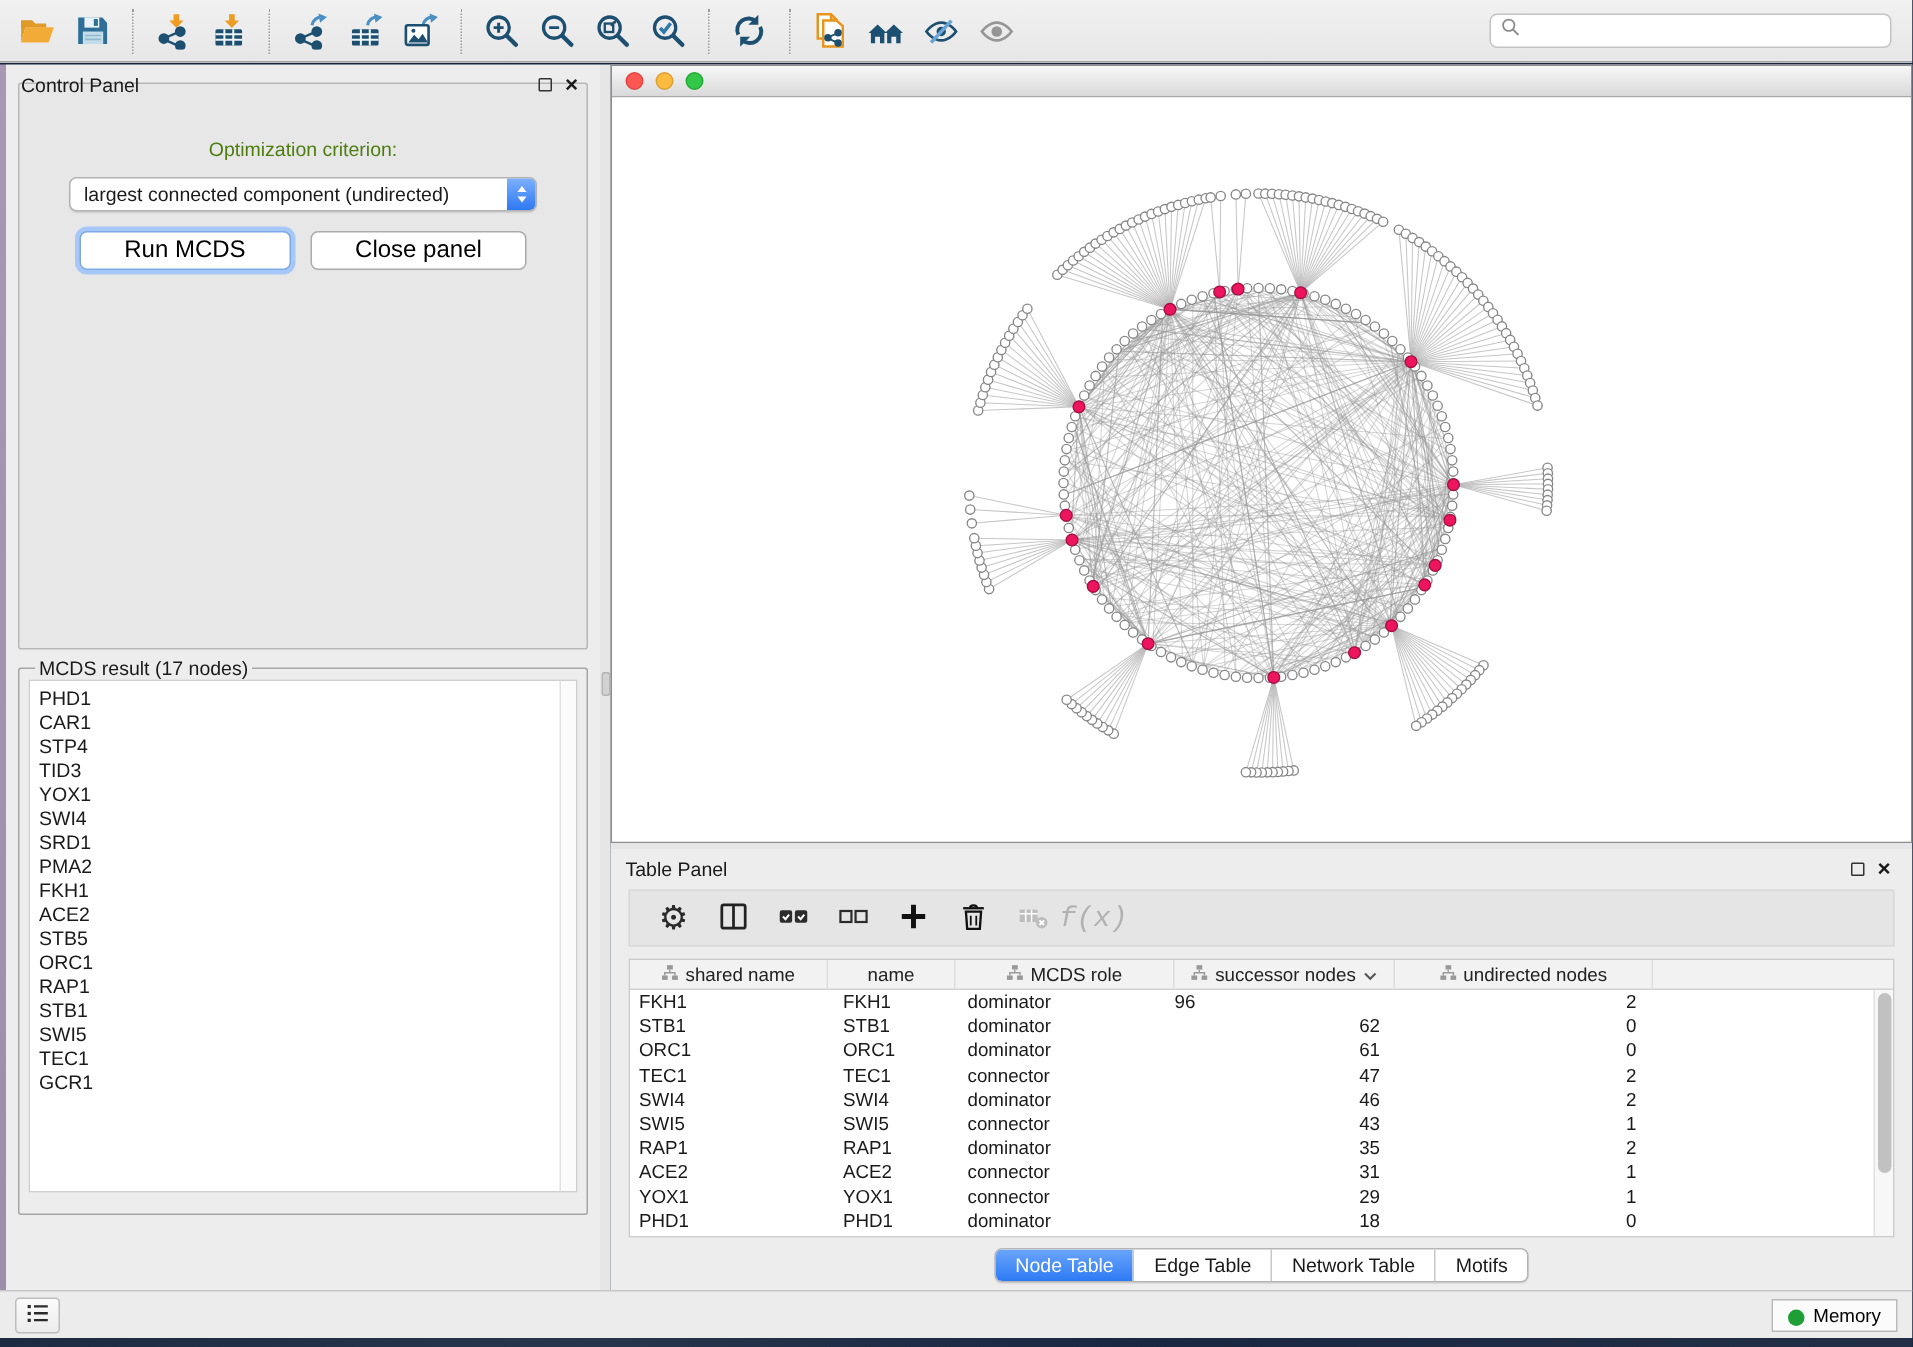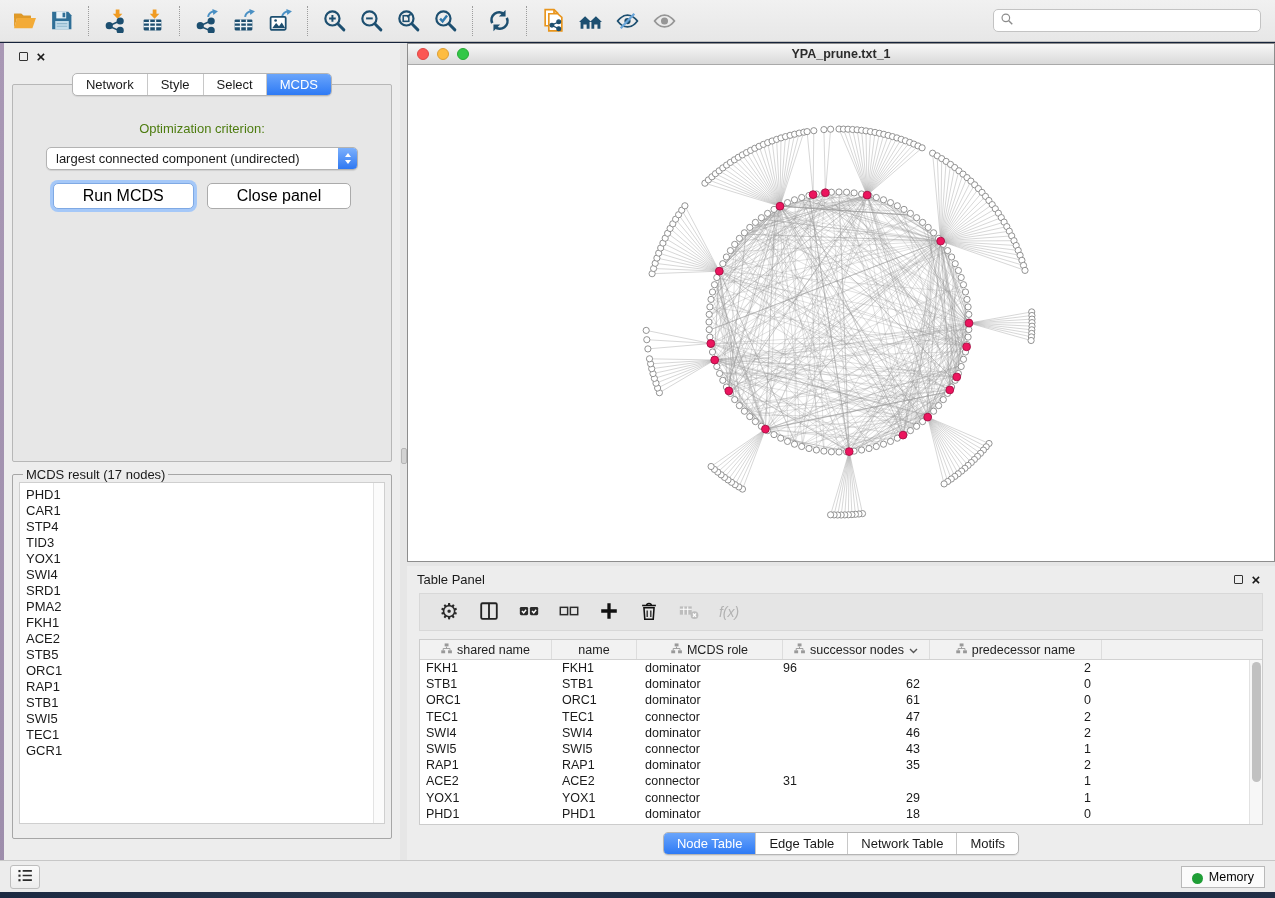--- a/index.html
+++ b/index.html
@@ -267,33 +267,28 @@
         </svg></span>
     <input placeholder="" style="">
   </div>
 </div>
 
 <div id="wall-left"></div>
 <div id="wall-bottom"></div>
 
 <div id="control-panel">
   <div class="pane-head">
+    <span class="ttl">Control Panel</span>
     <button class="wbtn">
         <span class="flt"></span>
       </button>
     <button class="wbtn">
         <span class="cls">×</span>
       </button>
   </div>
-  <div id="cp-tabs-wrap"><div class="seg" id="cp-tabs">
-        <div class="tab"><span>Network</span></div>
-        <div class="tab"><span>Style</span></div>
-        <div class="tab"><span>Select</span></div>
-        <div class="tab sel"><span>MCDS</span></div>
-      </div></div>
   <div id="cp-box">
     <div id="opt-label">Optimization criterion:</div>
     <div class="select">
       <span class="val">largest connected component (undirected)</span>
       <span class="step">
           <span class="up"></span>
           <span class="down"></span>
         </span>
     </div>
     <div id="cp-buttons">
@@ -329,21 +324,20 @@
 <div id="v-split">
     <span class="grip"></span>
   </div>
 <div id="h-split"></div>
 
 <div id="network-view">
   <div id="nv-titlebar">
     <span class="tl red"></span>
     <span class="tl yel"></span>
     <span class="tl grn"></span>
-    <span id="nv-title">YPA_prune.txt_1</span>
   </div>
   <div id="net-canvas">
     <svg id="net-svg" viewBox="0 0 866 496" preserveAspectRatio="xMidYMid meet">
         <g stroke="#999999" stroke-opacity="0.42" stroke-width="0.7">
           <line x1="372.0" y1="141.2" x2="303.2" y2="249.6"></line>
           <line x1="372.0" y1="141.2" x2="304.9" y2="234.8"></line>
           <line x1="372.0" y1="141.2" x2="328.3" y2="180.6"></line>
           <line x1="372.0" y1="141.2" x2="320.1" y2="193.0"></line>
           <line x1="372.0" y1="141.2" x2="501.3" y2="150.1"></line>
           <line x1="372.0" y1="141.2" x2="306.5" y2="227.5"></line>
@@ -1256,21 +1250,21 @@
         </button>
         <button class="tt-btn dis">
           <span class="ic"><svg viewBox="0 0 24 24">
               <rect x="2" y="7" width="13" height="9" fill="#bdbdbd"></rect>
               <path d="M2 10h13M6.3 7v9M10.6 7v9" stroke="#fff" stroke-width="1.1"></path>
               <circle cx="18" cy="16.5" r="4.2" fill="#bdbdbd"></circle>
               <path d="M16.3 14.8l3.4 3.4M19.7 14.8l-3.4 3.4" stroke="#fff" stroke-width="1.4"></path>
             </svg></span>
         </button>
         <button class="tt-btn dis">
-          <span class="ic"><span class="uni" style="font-family:Liberation Sans, sans-serif;font-style:italic;font-size:14px;color:#b2b2b2">f(x)</span></span>
+          <span class="ic"><span class="uni" style="font-family:Liberation Mono, monospace;font-style:italic;font-size:19px;color:#b2b2b2">f(x)</span></span>
         </button>
       </div>
     </div>
   <div id="nt">
     <div id="nt-head">
         <div class="th" style="width:132px">
           <span class="ic"><svg width="11" height="11" viewBox="0 0 12 12">
               <g fill="#999">
                 <rect x="4" y="0.5" width="4.2" height="3.2"></rect>
                 <rect x="0.3" y="8" width="4.2" height="3.2"></rect>
@@ -1310,21 +1304,21 @@
         </div>
         <div class="th" style="width:172px">
           <span class="ic"><svg width="11" height="11" viewBox="0 0 12 12">
               <g fill="#999">
                 <rect x="4" y="0.5" width="4.2" height="3.2"></rect>
                 <rect x="0.3" y="8" width="4.2" height="3.2"></rect>
                 <rect x="7.7" y="8" width="4.2" height="3.2"></rect>
               </g>
               <path d="M6 4v2M2.4 8V6h7.4v2" stroke="#999" fill="none"></path>
             </svg></span>
-          <span>predecessor name</span>
+          <span>undirected nodes</span>
         </div>
       </div>
     <div id="nt-body">
         <div class="tr">
           <div class="td" style="width:132px;text-align:left;padding-left:6px">FKH1</div>
           <div class="td" style="width:85px;text-align:left;padding-left:10px">FKH1</div>
           <div class="td" style="width:146px;text-align:left;padding-left:8px">dominator</div>
           <div class="td" style="width:147px;text-align:left;padding-right:10px">96</div>
           <div class="td" style="width:172px;text-align:right;padding-right:11px">2</div>
         </div>
@@ -1367,21 +1361,21 @@
           <div class="td" style="width:132px;text-align:left;padding-left:6px">RAP1</div>
           <div class="td" style="width:85px;text-align:left;padding-left:10px">RAP1</div>
           <div class="td" style="width:146px;text-align:left;padding-left:8px">dominator</div>
           <div class="td" style="width:147px;text-align:right;padding-right:10px">35</div>
           <div class="td" style="width:172px;text-align:right;padding-right:11px">2</div>
         </div>
         <div class="tr">
           <div class="td" style="width:132px;text-align:left;padding-left:6px">ACE2</div>
           <div class="td" style="width:85px;text-align:left;padding-left:10px">ACE2</div>
           <div class="td" style="width:146px;text-align:left;padding-left:8px">connector</div>
-          <div class="td" style="width:147px;padding-right:10px">31</div>
+          <div class="td" style="width:147px;text-align:right;padding-right:10px">31</div>
           <div class="td" style="width:172px;text-align:right;padding-right:11px">1</div>
         </div>
         <div class="tr">
           <div class="td" style="width:132px;text-align:left;padding-left:6px">YOX1</div>
           <div class="td" style="width:85px;text-align:left;padding-left:10px">YOX1</div>
           <div class="td" style="width:146px;text-align:left;padding-left:8px">connector</div>
           <div class="td" style="width:147px;text-align:right;padding-right:10px">29</div>
           <div class="td" style="width:172px;text-align:right;padding-right:11px">1</div>
         </div>
         <div class="tr">

